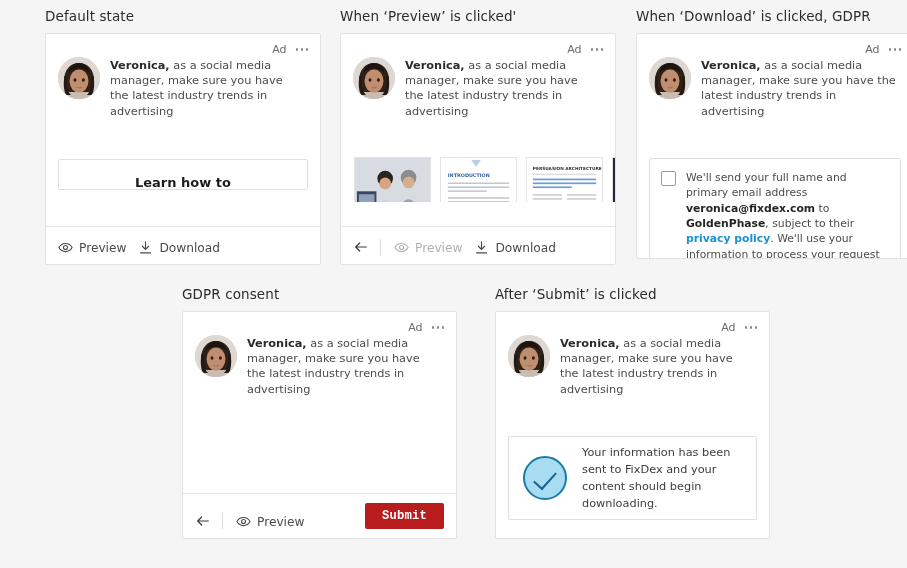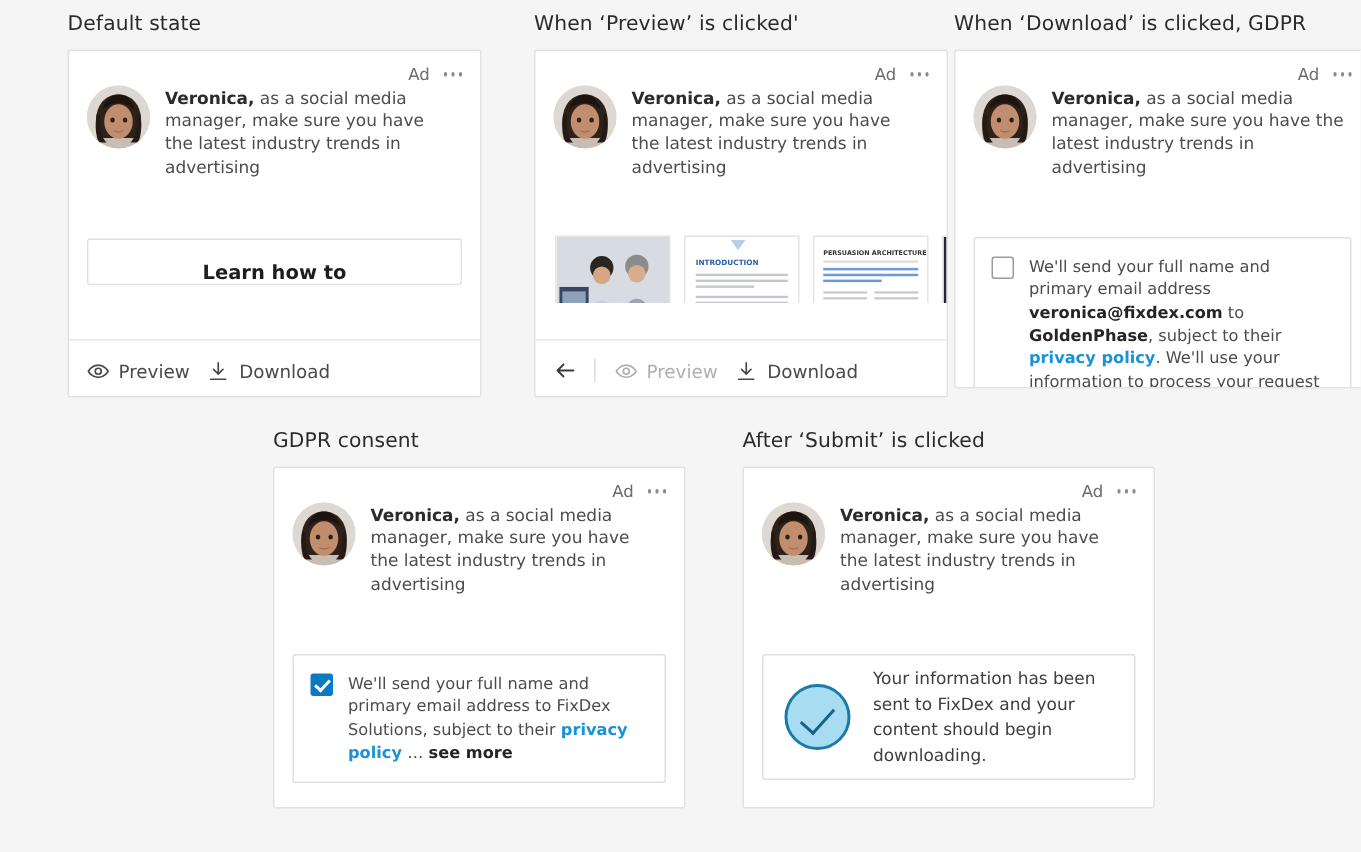--- a/index.html
+++ b/index.html
@@ -130,21 +130,21 @@
   }
   .act.muted { color: #b0b0b0; }
   .act.muted svg { stroke: #b0b0b0; }
   .act svg { display: block; }
   .back-btn { display: flex; align-items: center; padding-right: 11px; border-right: 1px solid #dcdcdc; margin-right: 1px; }
   .btn-submit {
     margin-left: auto; border: none; border-radius: 2px;
     font-family: inherit; font-size: 12.2px; font-weight: 700; color: #fff;
     padding: 6px 17px; cursor: pointer; letter-spacing: .2px;
   }
-  .btn-submit.enabled { background: #1d4ed8; }
+  .btn-submit.enabled { background: #b91c1c; font-family: Liberation Mono, monospace; }
 </style>
 </head>
 <body>
 
 <div class="stage">
 
   <div class="panel" style="left:21px; top:8px; width:276px;">
     <div class="panel-title">Default state</div>
     <div class="card" style="height:232px;">
 
@@ -209,21 +209,21 @@
           <svg width="15" height="15" viewBox="0 0 24 24" fill="none" stroke="#4a4a4a" stroke-width="1.8" stroke-linecap="round">
             <path d="M12 3v11M7 10l5 5 5-5M4 20.5h16"></path>
           </svg>
           <span>Download</span>
         </div>
       </div>
 
     </div>
   </div>
 
-  <div class="panel" style="left:332px; top:8px; width:276px;">
+  <div class="panel" style="left:316px; top:8px; width:276px;">
     <div class="panel-title">When ‘Preview’ is clicked'</div>
     <div class="card" style="height:232px;">
 
       <div class="ad-head">
         <div class="ad-meta">
           <span class="ad-label">Ad</span>
           <span class="dots">
               <i></i>
               <i></i>
               <i></i>
@@ -462,26 +462,20 @@
               <ellipse cx="25.4" cy="23" rx="1.5" ry="1.7" fill="#2b1d14"></ellipse>
               <path d="M17.5 29.5c1.8 1.6 5.3 1.6 7.2 0-1.2 2.4-6 2.4-7.2 0z" fill="#8d5b47"></path>
             </svg>
           </div>
           <div class="ad-text">
             <b>Veronica,</b><span> as a social media manager, make sure you have the latest industry trends in advertising</span>
           </div>
         </div>
       </div>
 
-      <div class="consent">
-        <span class="cbox checked"></span>
-        <div class="consent-text">
-          <span>We'll send your full name and primary email address to FixDex Solutions, subject to their </span><a class="lnk">privacy policy</a><span> … </span><span class="more">see more</span>
-        </div>
-      </div>
 
       <div class="actions">
         <div class="back-btn">
           <svg width="16" height="16" viewBox="0 0 24 24" fill="none" stroke="#3a3a3a" stroke-width="1.8" stroke-linecap="round" stroke-linejoin="round">
             <path d="M20 12H4M10 6l-6 6 6 6"></path>
           </svg>
         </div>
         <div class="act">
           <svg width="15" height="15" viewBox="0 0 24 24" fill="none" stroke="#4a4a4a" stroke-width="1.8">
             <path d="M1.5 12S5 5.5 12 5.5 22.5 12 22.5 12 19 18.5 12 18.5 1.5 12 1.5 12z"></path>

